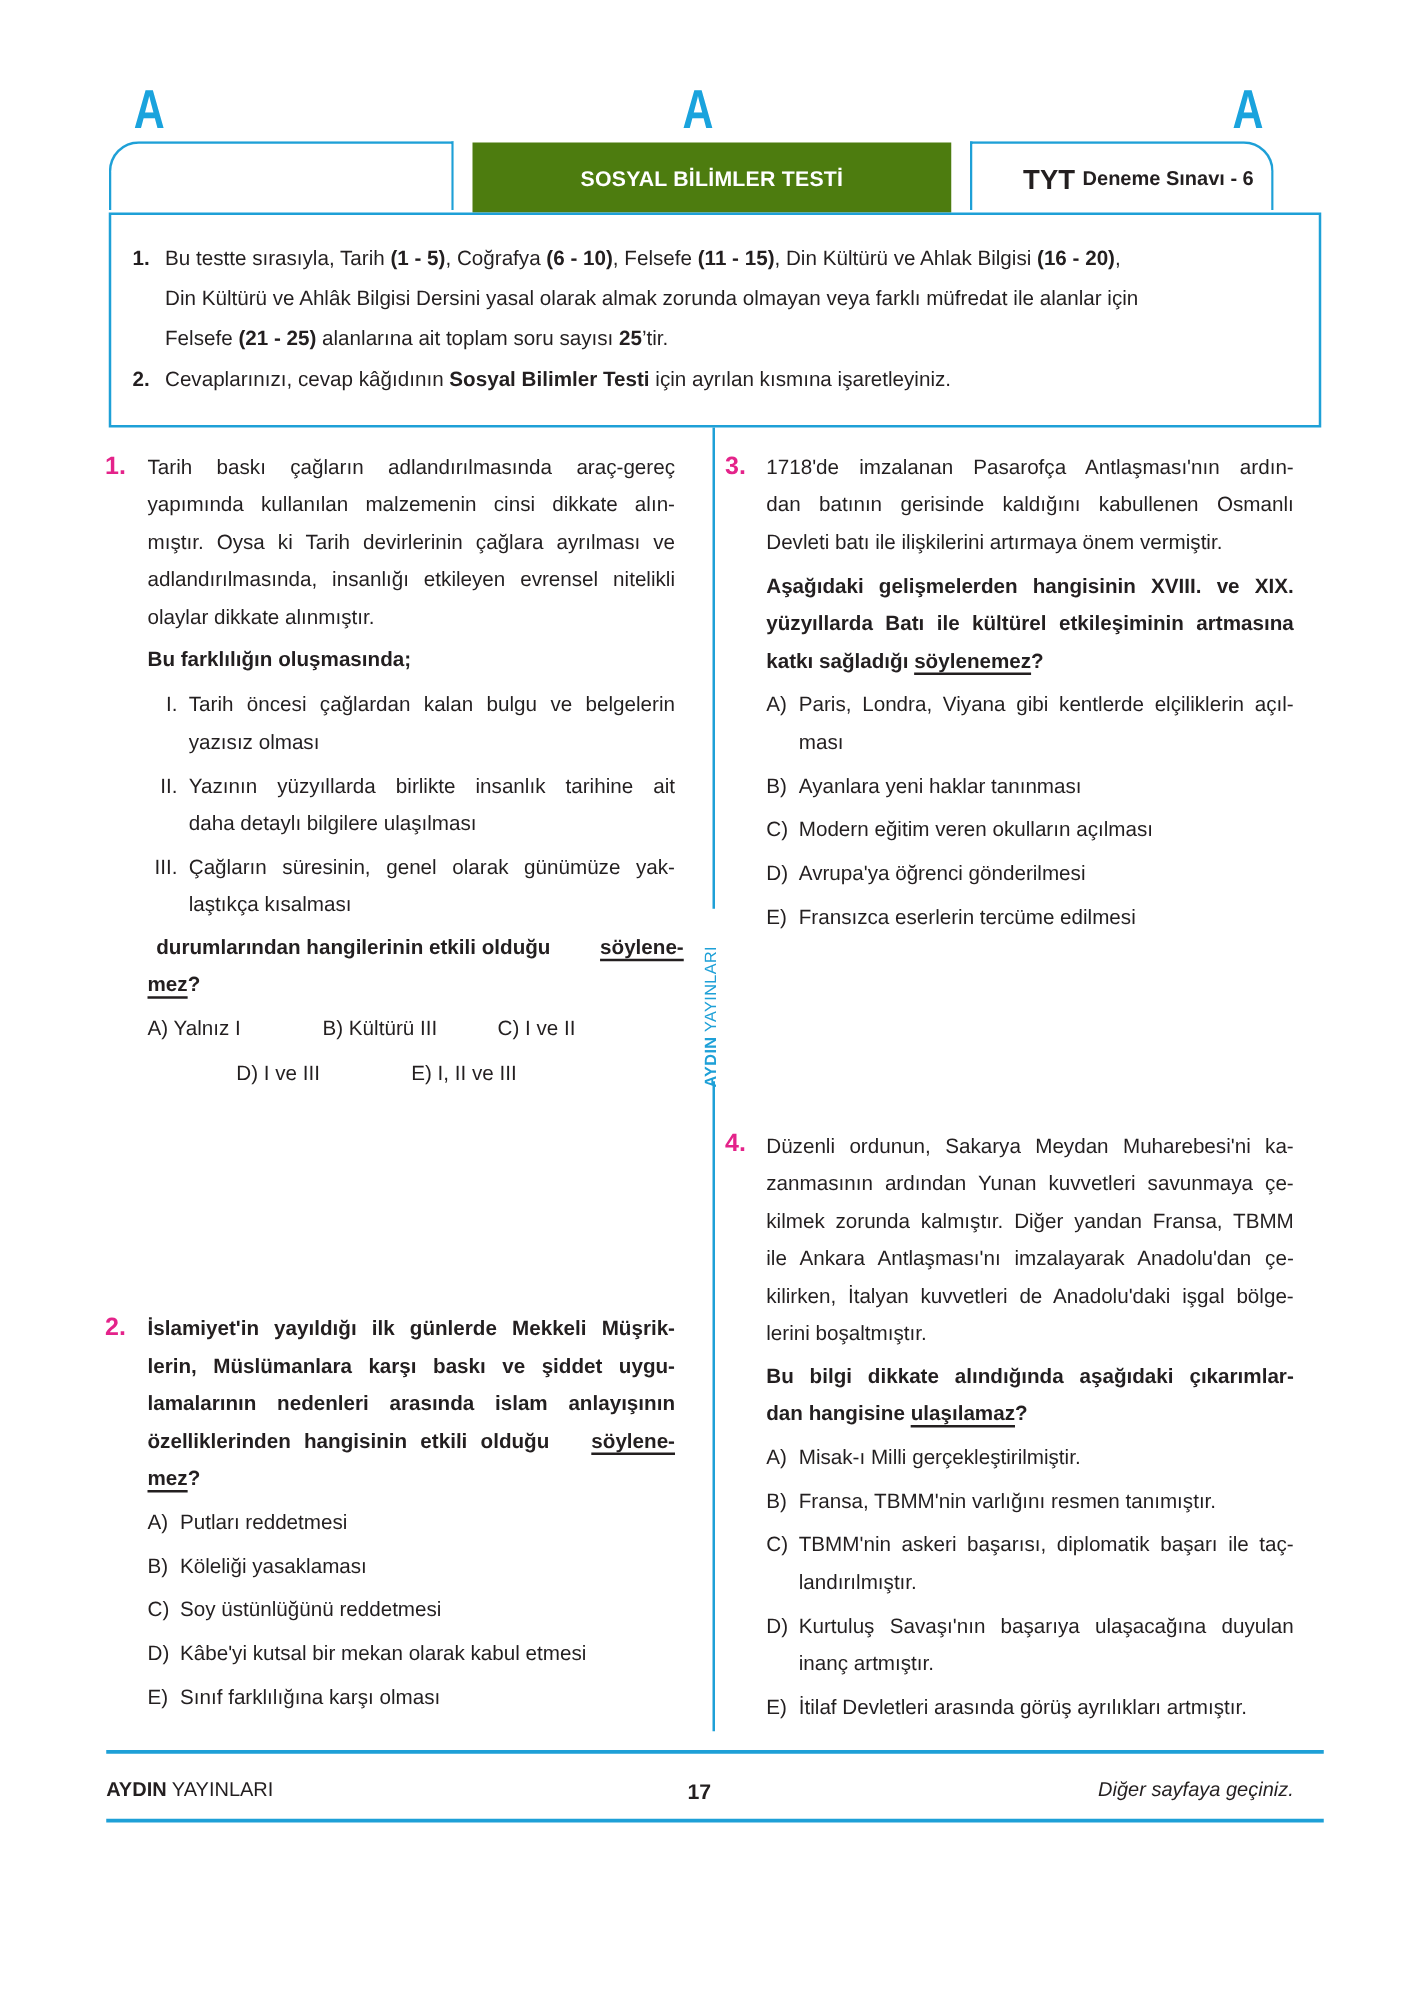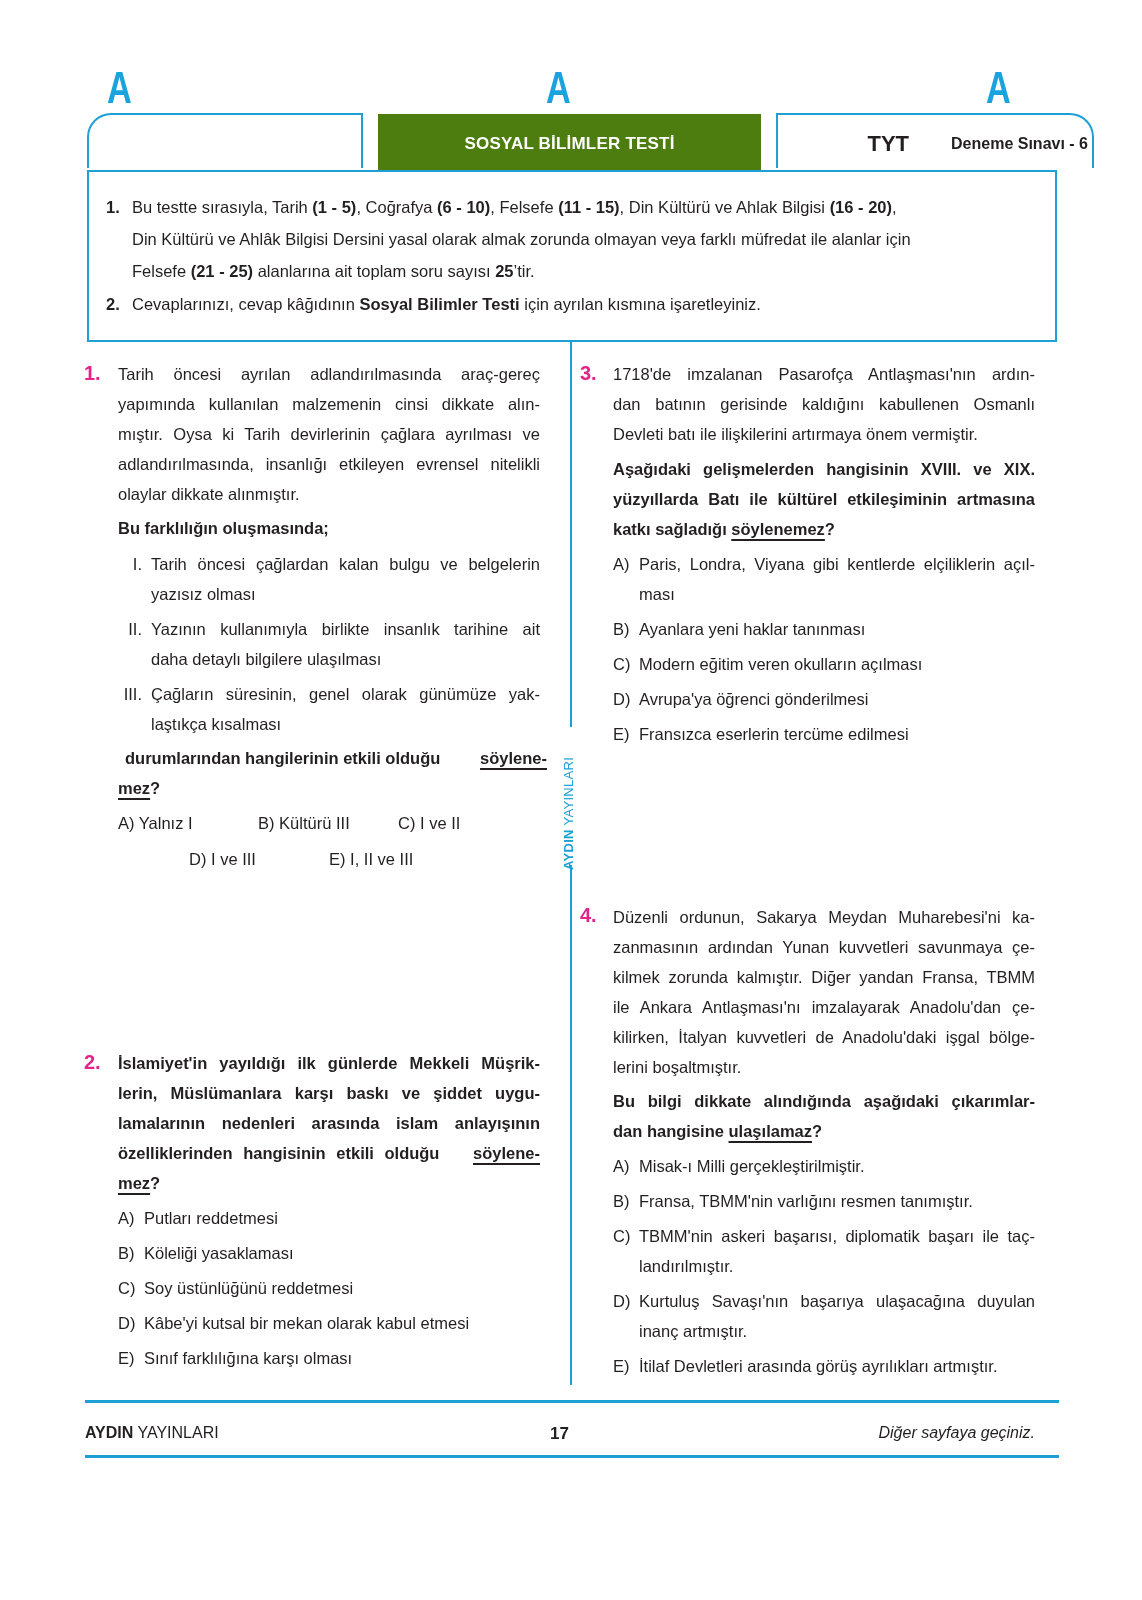--- a/index.html
+++ b/index.html
@@ -1,21 +1,21 @@
 <!DOCTYPE html>
 <html><head>
 <meta charset="utf-8">
 <style>
   html, body { margin: 0; padding: 0; background: #ffffff; }
   body { width: 1142px; height: 1600px; position: relative; font-family: "Liberation Sans", sans-serif; color: #231f20; overflow: hidden; }
   .bigA { position: absolute; top: 66px; font-family: "Liberation Sans", sans-serif; font-weight: 700; font-size: 44px; color: #1aa3dd; transform: scaleX(0.78); transform-origin: left top; line-height: 1; letter-spacing: -1px; }
   
   .hdr-left { position: absolute; left: 87px; top: 113px; width: 276px; height: 55px; border: 2.5px solid #1ea0d7; border-bottom: none; border-top-left-radius: 24px; border-right-width: 2.5px; box-sizing: border-box; }
   .hdr-mid { position: absolute; left: 378px; top: 114px; width: 383px; height: 56px; background: #4d7c0f; color: #fff; font-weight: 700; font-size: 17px; display: flex; align-items: center; justify-content: center; letter-spacing: 0.2px; padding-top: 4px; box-sizing: border-box; }
-  .hdr-right { position: absolute; left: 776px; top: 113px; width: 318px; height: 55px; border: 2.5px solid #1ea0d7; border-bottom: none; border-top-right-radius: 24px; box-sizing: border-box; display: flex; align-items: center; justify-content: flex-end; padding-right: 4px; padding-top: 4px; gap: 36px; }
+  .hdr-right { position: absolute; left: 776px; top: 113px; width: 243px; height: 55px; border: 2.5px solid #1ea0d7; border-bottom: none; border-top-right-radius: 24px; box-sizing: border-box; display: flex; align-items: center; justify-content: flex-end; padding-right: 14px; padding-top: 4px; }
   .hdr-right .tyt { font-weight: 700; font-size: 22px; margin-right: 6px; }
   .hdr-right .den { font-weight: 700; font-size: 16px; }
   .info-box { position: absolute; left: 87px; top: 170px; width: 970px; height: 172px; border: 2.5px solid #1ea0d7; border-top-width: 2.5px; box-sizing: border-box; }
   .info-line { position: absolute; left: 106px; font-size: 16.5px; line-height: 1; white-space: nowrap; }
   .info-line b { font-weight: 700; }
   .info-line .num { font-weight: 700; display: inline-block; width: 26px; }
   
   .divider { position: absolute; left: 570px; width: 2px; background: #1ea0d7; }
   .brand-vert { position: absolute; left: 561px; top: 745px; width: 20px; height: 125px; }
   .brand-vert span { position: absolute; left: 0; top: 0; transform: rotate(-90deg) translate(-125px, 0); transform-origin: left top; white-space: nowrap; font-size: 13px; color: #1ea0d7; letter-spacing: 0.3px; }
@@ -58,33 +58,33 @@
 </div>
 
 <div class="divider" style="top:342px; height:385px"></div>
 <div class="divider" style="top:865px; height:520px"></div>
 <div class="brand-vert">
   <span><b style="font-weight:700">AYDIN</b> <span style="position:static">YAYINLARI</span></span>
 </div>
 
 <div>
   <div class="q-num" style="left:84px; top:362px">1.</div>
-  <div class="jline" style="left:118px; top:366px; width:422px">Tarih öncesi ayrılan adlandırılmasında araç-gereç</div>
+  <div class="jline" style="left:118px; top:366px; width:422px">Tarih baskı çağların adlandırılmasında araç-gereç</div>
   <div class="jline" style="left:118px; top:396px; width:422px">yapımında kullanılan malzemenin cinsi dikkate alın-</div>
   <div class="jline" style="left:118px; top:426px; width:422px">mıştır. Oysa ki Tarih devirlerinin çağlara ayrılması ve</div>
   <div class="jline" style="left:118px; top:456px; width:422px">adlandırılmasında, insanlığı etkileyen evrensel nitelikli</div>
   <div class="line" style="left:118px; top:486px">olaylar dikkate alınmıştır.</div>
   <div class="line bold" style="left:118px; top:520px">Bu farklılığın oluşmasında;</div>
 
   <div class="line" style="left:118px; top:556px"><span class="rom">I.</span></div>
   <div class="jline" style="left:151px; top:556px; width:389px">Tarih öncesi çağlardan kalan bulgu ve belgelerin</div>
   <div class="line" style="left:151px; top:586px">yazısız olması</div>
 
   <div class="line" style="left:118px; top:621px"><span class="rom">II.</span></div>
-  <div class="jline" style="left:151px; top:621px; width:389px">Yazının kullanımıyla birlikte insanlık tarihine ait</div>
+  <div class="jline" style="left:151px; top:621px; width:389px">Yazının yüzyıllarda birlikte insanlık tarihine ait</div>
   <div class="line" style="left:151px; top:651px">daha detaylı bilgilere ulaşılması</div>
 
   <div class="line" style="left:118px; top:686px"><span class="rom">III.</span></div>
   <div class="jline" style="left:151px; top:686px; width:389px">Çağların süresinin, genel olarak günümüze yak-</div>
   <div class="line" style="left:151px; top:716px">laştıkça kısalması</div>
 
   <div class="line bold" style="left:125px; top:750px; width:422px; display:flex; justify-content:space-between">
     <span>durumlarından hangilerinin etkili olduğu</span>
       <span class="u">söylene-</span>
   </div>

